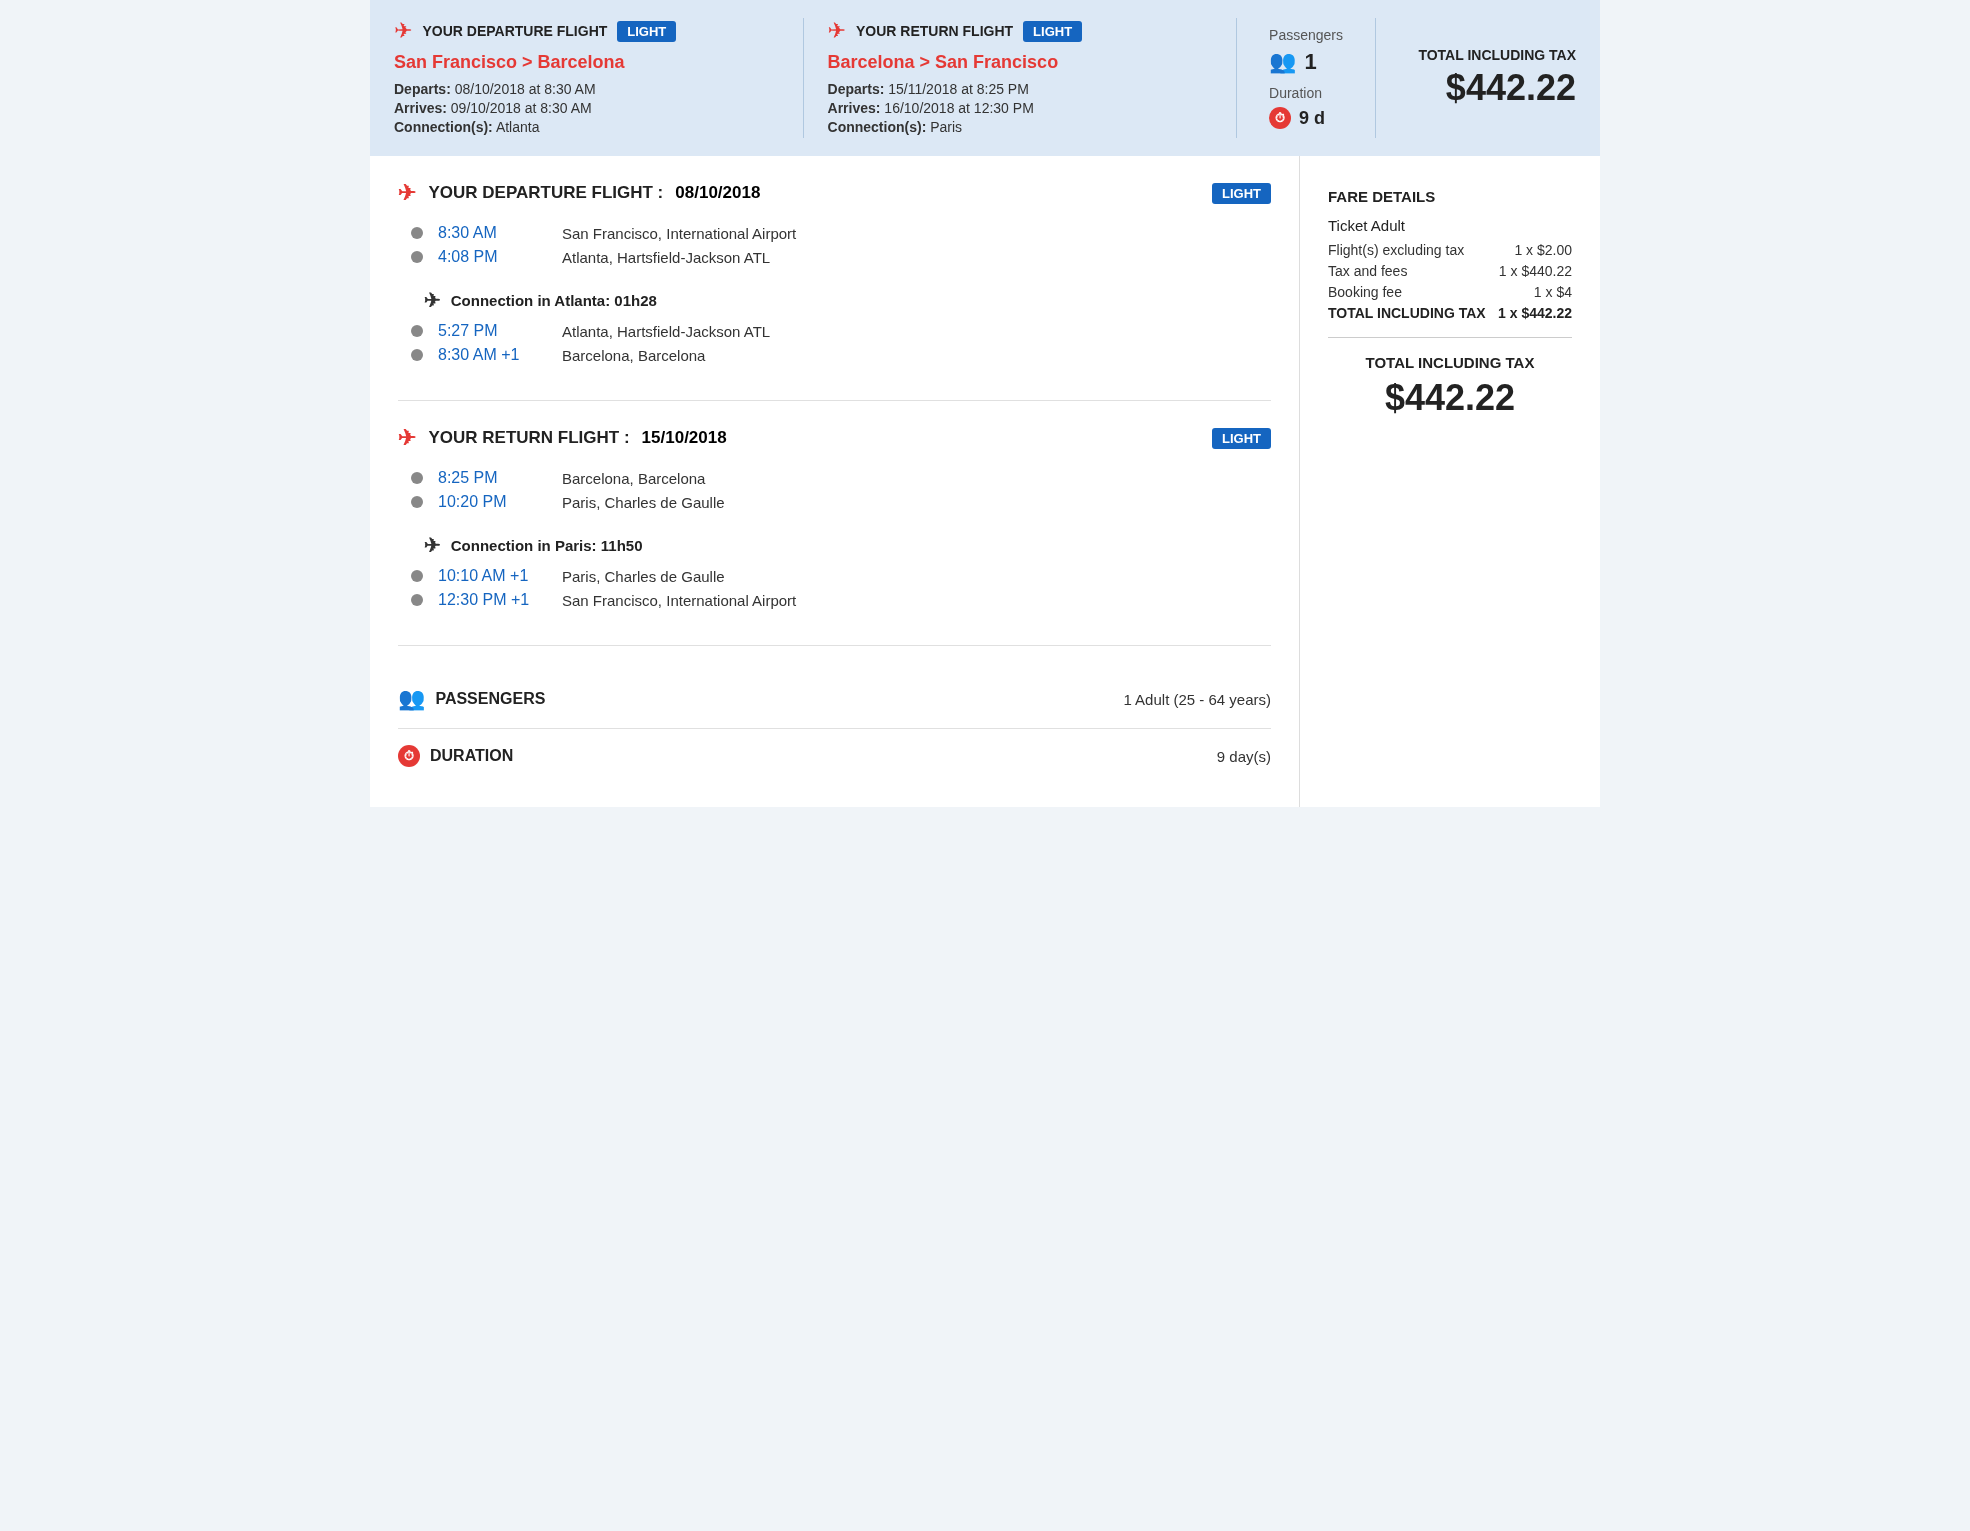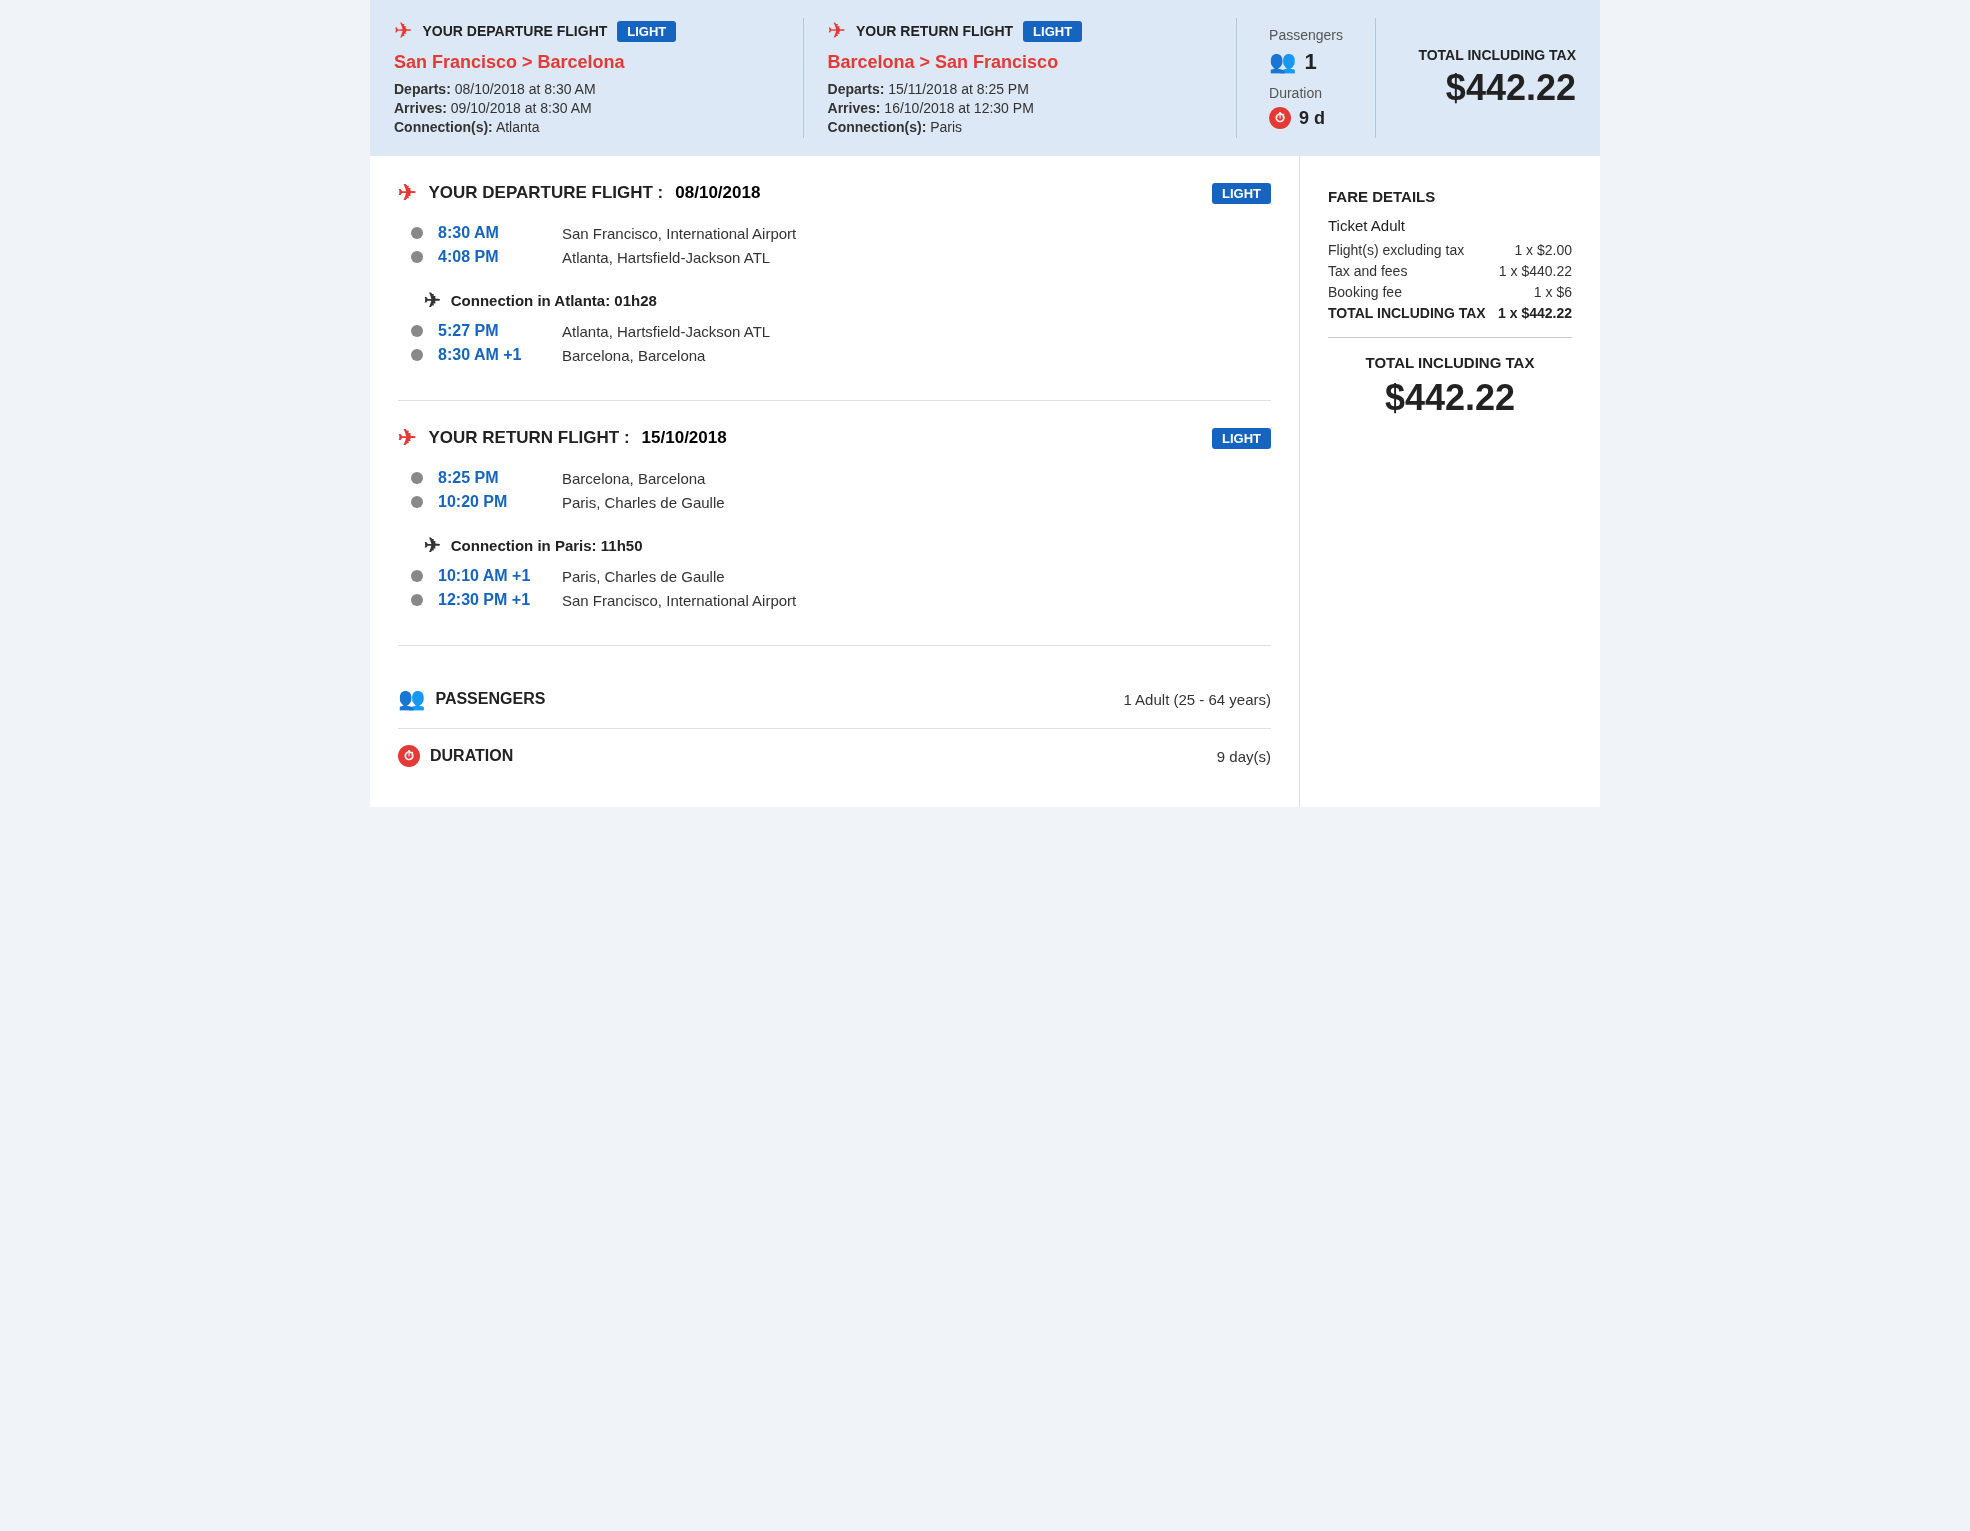--- a/index.html
+++ b/index.html
@@ -189,21 +189,21 @@
     }
     .dot {
       width: 12px;
       height: 12px;
       border-radius: 50%;
       background: #888;
       flex-shrink: 0;
     }
     .time-blue {
       color: #1565c0;
-      font-weight: bold;
+      font-weight: normal;
       font-size: 16px;
       min-width: 110px;
     }
     .location-text {
       font-size: 15px;
       color: #333;
     }
     .connection-row {
       display: flex;
       align-items: center;
@@ -510,21 +510,21 @@
           <div class="fare-row">
             <span>Flight(s) excluding tax</span>
             <span>1 x $2.00</span>
           </div>
           <div class="fare-row">
             <span>Tax and fees</span>
             <span>1 x $440.22</span>
           </div>
           <div class="fare-row">
             <span>Booking fee</span>
-            <span>1 x $6</span>
+            <span>1 x $4</span>
           </div>
           <div class="fare-row-bold">
             <span>TOTAL INCLUDING TAX</span>
             <span>1 x $442.22</span>
           </div>
         </div>
 
       <hr class="fare-divider">
 
       <div class="total-section">

